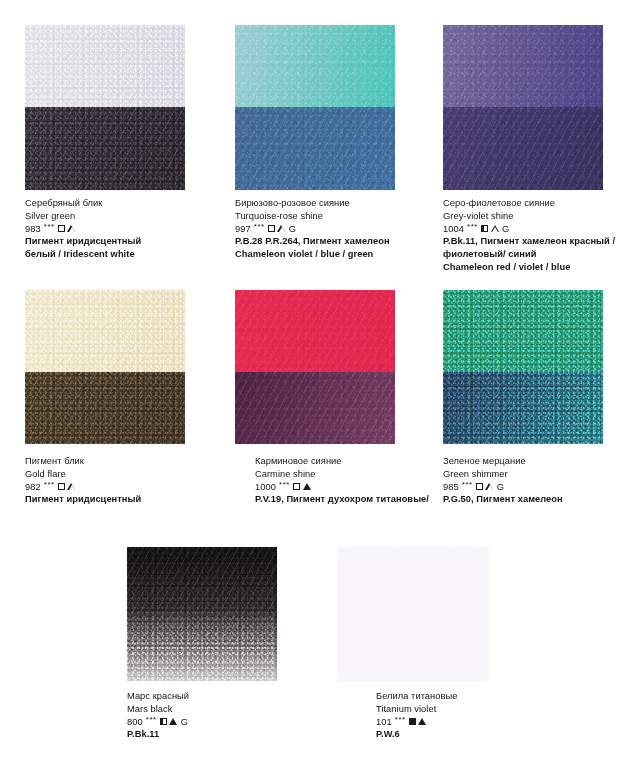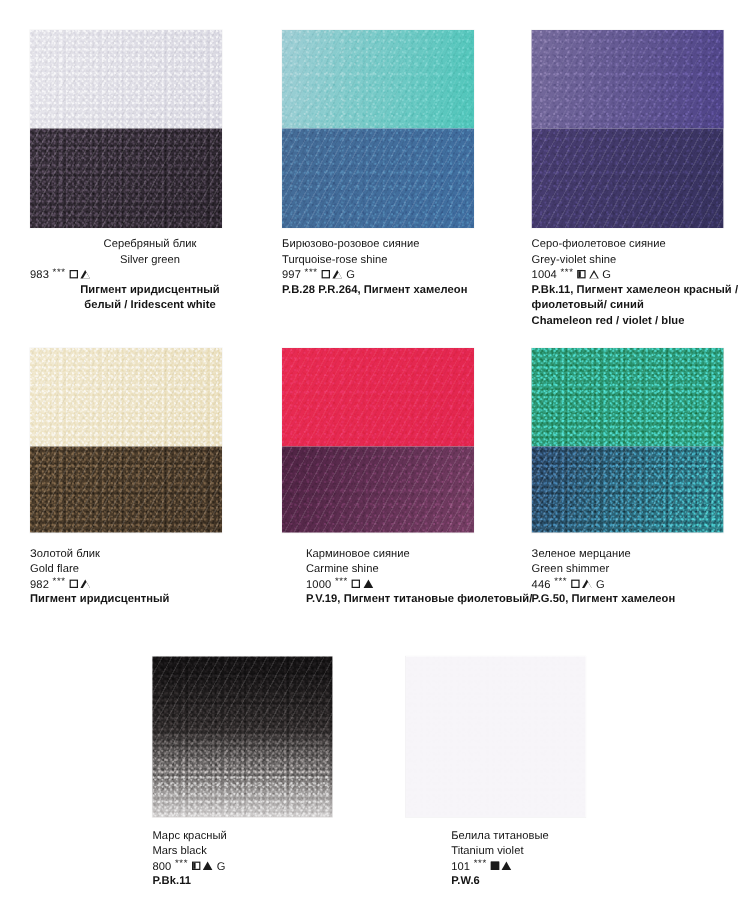--- a/index.html
+++ b/index.html
@@ -84,21 +84,21 @@
             <div class="paint" style="background: linear-gradient(100deg, rgb(231, 230, 236) 0%, rgb(220, 219, 228) 100%);"></div>
             <div class="grain coarse"></div>
             <div class="sheen soft"></div>
           </div>
           <div class="half bot" style="height: 83px;">
             <div class="paint" style="background: linear-gradient(115deg, rgb(61, 52, 64) 0%, rgb(45, 38, 47) 100%);"></div>
             <div class="grain coarse"></div>
             <div class="sheen"></div>
           </div>
         </div>
-        <div class="caption" style="position: absolute; left: 0px; top: 172px; width: 200px; text-align: center;">
+        <div class="caption" style="position: absolute; left: 0px; top: 172px; width: 200px;">
           <div class="ru-name">Серебряный блик</div>
           <div class="en-name">Silver green</div>
           <div class="codeline">
             <span class="num">983</span>
             <span class="stars">***</span>
             <span class="sym sq"></span>
             <span class="sym tri outline"></span>
           </div>
           <div class="pig">
             <div>Пигмент иридисцентный</div>
@@ -124,20 +124,21 @@
           <div class="en-name">Turquoise-rose shine</div>
           <div class="codeline">
             <span class="num">997</span>
             <span class="stars">***</span>
             <span class="sym sq"></span>
             <span class="sym tri outline"></span>
             <span class="gmark">G</span>
           </div>
           <div class="pig">
             <div>P.B.28 P.R.264, Пигмент хамелеон</div>
+            <div>Chameleon violet / blue / green</div>
           </div>
         </div>
       </div>
       <div class="entry" style="left: 443px; top: 25px;">
         <div class="swatch" style="width: 160px; height: 165px;">
           <div class="half top" style="height: 82px;">
             <div class="paint" style="background: linear-gradient(100deg, rgb(122, 111, 158) 0%, rgb(74, 63, 134) 100%);"></div>
             <div class="grain fine"></div>
             <div class="sheen soft"></div>
           </div>
@@ -171,21 +172,21 @@
             <div class="grain coarse"></div>
             <div class="sheen soft"></div>
           </div>
           <div class="half bot" style="height: 72px;">
             <div class="paint" style="background: linear-gradient(115deg, rgb(81, 65, 46) 0%, rgb(69, 55, 40) 100%);"></div>
             <div class="grain coarse"></div>
             <div class="sheen"></div>
           </div>
         </div>
         <div class="caption" style="position: absolute; left: 0px; top: 165px; width: 200px;">
-          <div class="ru-name">Золотой блик</div>
+          <div class="ru-name">Пигмент блик</div>
           <div class="en-name">Gold flare</div>
           <div class="codeline">
             <span class="num">982</span>
             <span class="stars">***</span>
             <span class="sym sq"></span>
             <span class="sym tri outline"></span>
           </div>
           <div class="pig">
             <div>Пигмент иридисцентный</div>
           </div>
@@ -207,42 +208,42 @@
         <div class="caption" style="position: absolute; left: 0px; top: 165px; width: 200px; margin-left: 20px;">
           <div class="ru-name">Карминовое сияние</div>
           <div class="en-name">Carmine shine</div>
           <div class="codeline">
             <span class="num">1000</span>
             <span class="stars">***</span>
             <span class="sym sq"></span>
             <span class="sym tri filled"></span>
           </div>
           <div class="pig">
-            <div>P.V.19, Пигмент титановые фиолетовый/</div>
+            <div>P.V.19, Пигмент духохром титановые/</div>
           </div>
         </div>
       </div>
       <div class="entry" style="left: 443px; top: 290px;">
         <div class="swatch" style="width: 160px; height: 154px;">
           <div class="half top" style="height: 82px;">
             <div class="paint" style="background: linear-gradient(100deg, rgb(47, 158, 124) 0%, rgb(47, 159, 128) 100%);"></div>
             <div class="grain coarse"></div>
             <div class="sheen soft"></div>
           </div>
           <div class="half bot" style="height: 72px;">
             <div class="paint" style="background: linear-gradient(115deg, rgb(43, 63, 99) 0%, rgb(46, 143, 147) 100%);"></div>
             <div class="grain coarse"></div>
             <div class="sheen"></div>
           </div>
         </div>
         <div class="caption" style="position: absolute; left: 0px; top: 165px; width: 200px;">
           <div class="ru-name">Зеленое мерцание</div>
           <div class="en-name">Green shimmer</div>
           <div class="codeline">
-            <span class="num">446</span>
+            <span class="num">985</span>
             <span class="stars">***</span>
             <span class="sym sq"></span>
             <span class="sym tri outline"></span>
             <span class="gmark">G</span>
           </div>
           <div class="pig">
             <div>P.G.50, Пигмент хамелеон</div>
           </div>
         </div>
       </div>

